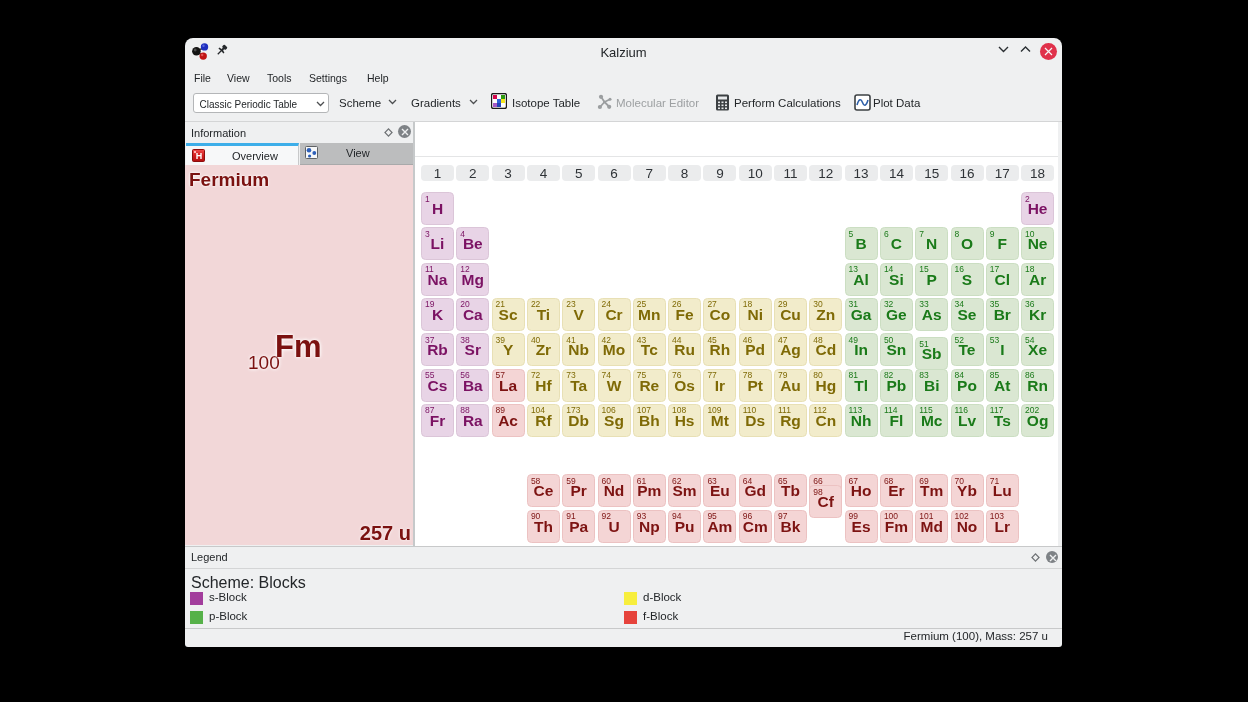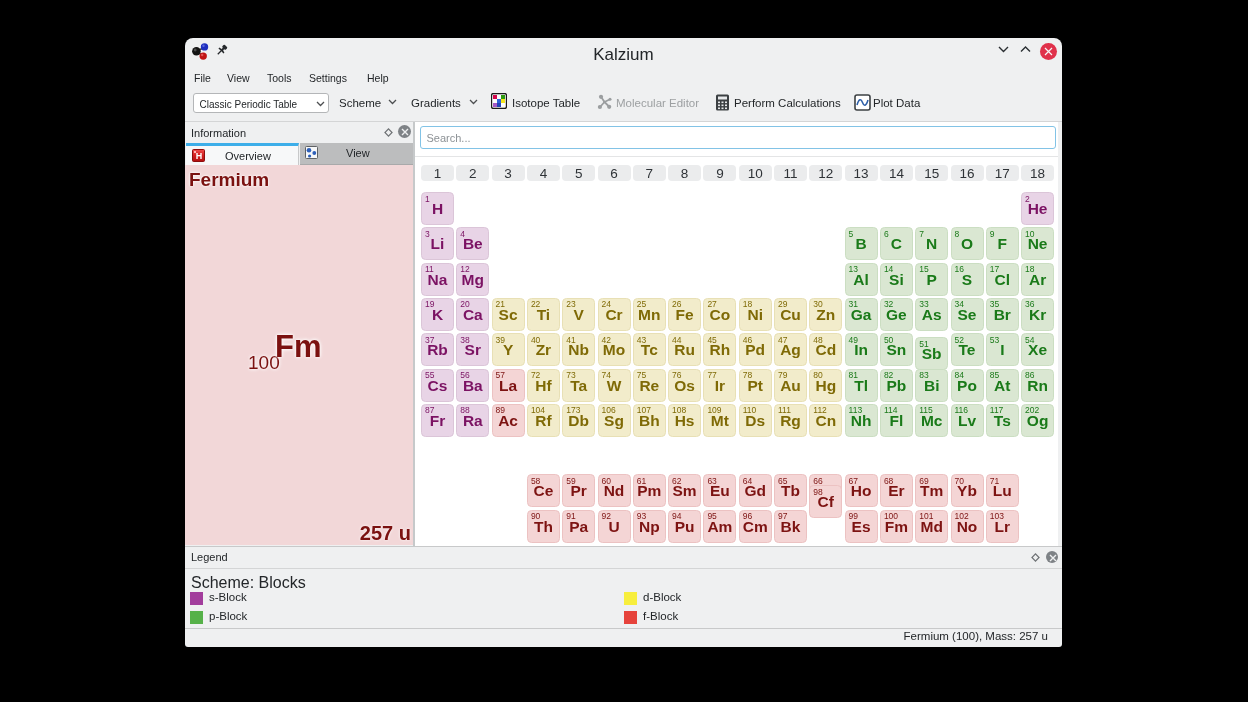--- a/index.html
+++ b/index.html
@@ -1,21 +1,21 @@
 <!DOCTYPE html>
 <html><head>
 <meta charset="utf-8">
 <style>
 html,body{margin:0;padding:0;background:#000;width:1248px;height:702px;overflow:hidden}
 *{box-sizing:border-box}
 body{font-family:"Liberation Sans",sans-serif;color:#232629;-webkit-font-smoothing:antialiased}
 .win{position:absolute;left:185px;top:38px;width:877px;height:609px;background:#eff0f1;border-radius:8px 8px 3px 3px;overflow:hidden}
 
 .titlebar{position:absolute;left:0;top:0;width:877px;height:26px}
-.title{position:absolute;left:0;right:0;top:6.5px;text-align:center;font-size:17px;color:#232629}
+.title{position:absolute;left:0;right:0;top:6.5px;text-align:center;font-size:13px;color:#232629}
 .appicon{position:absolute;left:7px;top:5px}
 .pinicon{position:absolute;left:30px;top:6px}
 .chev{position:absolute;top:8px;width:11px;height:7px}
 .closebtn{position:absolute;left:855px;top:5px;width:17px;height:17px;border-radius:50%;background:#e0314b}
 .closebtn svg{position:absolute;left:4px;top:4px}
 
 .menubar{position:absolute;top:26px;left:0;height:22px;font-size:10.5px}
 .menubar span{position:absolute;top:8px;white-space:nowrap}
 
 .toolbar{position:absolute;top:48px;left:0;width:877px;height:35px;font-size:11.5px}
@@ -206,21 +206,21 @@
             <linearGradient id="rg" x1="0" y1="0" x2="0" y2="1">
               <stop offset="0" stop-color="#ee4c4c"></stop>
               <stop offset="0.5" stop-color="#d31f1f"></stop>
               <stop offset="1" stop-color="#b00f0f"></stop>
             </linearGradient>
           </defs>
    <rect x="0.5" y="0.5" width="12" height="12" rx="1" fill="url(#rg)" stroke="#8c0d0d"></rect>
    <text x="7" y="10" font-size="9" font-weight="bold" fill="#fff" text-anchor="middle" font-family="Liberation Sans">H</text>
    <rect x="2" y="2" width="2" height="2" fill="#ffb4b4"></rect>
   </svg>
-  <span class="tt" style="left:39px">Overview</span>
+  <span class="tt" style="left:46px">Overview</span>
  </div>
  <div class="tab2">
   <svg class="ti" style="left:5px" width="13" height="13" viewBox="0 0 13 13">
    <rect x="0.5" y="0.5" width="12" height="12" rx="1" fill="#f7f8f9" stroke="#5f6265"></rect>
    <circle cx="4" cy="4.2" r="2.3" fill="#2d5fb8"></circle>
    <circle cx="9.3" cy="7" r="1.9" fill="#2d5fb8"></circle>
    <circle cx="4.6" cy="10" r="1.6" fill="#2d5fb8"></circle>
   </svg>
   <span class="tt" style="left:46px">View</span>
  </div>
@@ -229,23 +229,20 @@
 <div class="panel">
  <div class="ferm">Fermium</div>
  <div class="bigel">
         <span class="n">100</span>
         <span class="s">Fm</span>
       </div>
  <div class="mass">257 u</div>
 </div>
 <div class="vsep"></div>
 <div class="tablearea"></div>
-<div class="search">
-      <span>Search...</span>
-    </div>
 <div class="ssep"></div>
 <div class="gh" style="left:236.0px">1</div>
 <div class="gh" style="left:271.3px">2</div>
 <div class="gh" style="left:306.6px">3</div>
 <div class="gh" style="left:341.9px">4</div>
 <div class="gh" style="left:377.2px">5</div>
 <div class="gh" style="left:412.5px">6</div>
 <div class="gh" style="left:447.8px">7</div>
 <div class="gh" style="left:483.1px">8</div>
 <div class="gh" style="left:518.4px">9</div>

